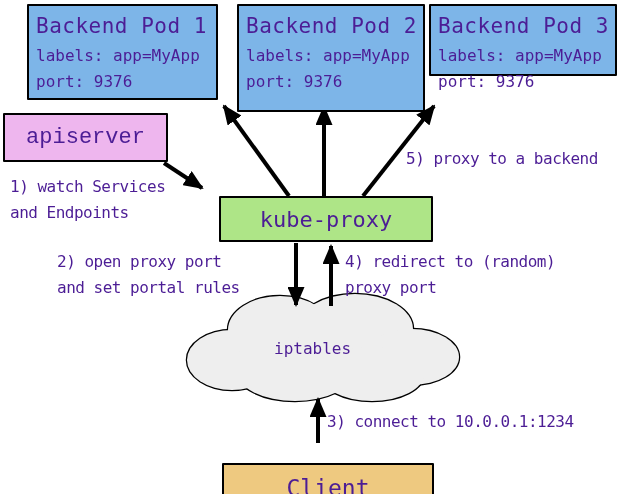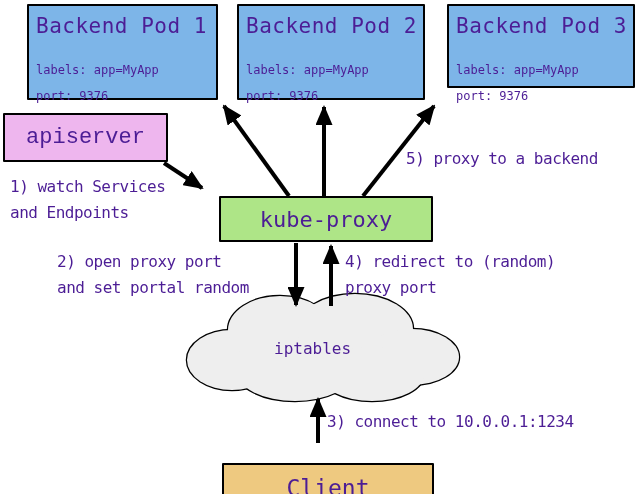--- a/index.html
+++ b/index.html
@@ -7,21 +7,21 @@
     position:relative; width:640px; height:494px; background:#ffffff;
     font-family:"DejaVu Sans Mono", monospace; color:#4c1d95; overflow:hidden;
   }
   .layer { position:absolute; left:0; top:0; width:640px; height:494px; }
   .box {
     position:absolute; box-sizing:border-box; border:2.5px solid #000;
     border-radius:1px; white-space:nowrap;
   }
   .pod { background:var(--pod-fill); padding:7px 0 0 7px; }
   .pod-title { font-size:21px; line-height:27px; letter-spacing:0.5px; }
-  .pod-meta { margin-top:17px; font-size:12px; line-height:26px; }
+  .pod-meta { margin-top:3px; font-size:16px; line-height:26px; }
   .center-box { display:flex; align-items:center; justify-content:center; }
   .apiserver { background:var(--apiserver-fill); font-size:22px; }
   .kubeproxy { background:var(--kube-proxy-fill); font-size:22px;margin-left:8px; }
   .client { background:var(--client-fill); font-size:23px; }
   .note {
     position:absolute; font-weight:normal; font-size:16px; line-height:26px;
     white-space:nowrap; letter-spacing:-0.5px;
   }
   .iptables-label {
     position:absolute; left:274px; top:340px; font-size:16px; line-height:18px;
@@ -71,29 +71,29 @@
   </svg>
 
   <div class="box pod" style="left:27px; top:4px; width:191px; height:96px;">
     <div class="pod-title">Backend Pod 1</div>
     <div class="pod-meta">
       <div>labels: app=MyApp</div>
       <div>port: 9376</div>
     </div>
   </div>
 
-  <div class="box pod" style="left:237px; top:4px; width:188px; height:96px;">
+  <div class="box pod" style="left:237px; top:4px; width:188px; height:108px;">
     <div class="pod-title">Backend Pod 2</div>
     <div class="pod-meta">
       <div>labels: app=MyApp</div>
       <div>port: 9376</div>
     </div>
   </div>
 
-  <div class="box pod" style="left:447px; top:4px; width:188px; height:84px;">
+  <div class="box pod" style="left:429px; top:4px; width:188px; height:72px;">
     <div class="pod-title">Backend Pod 3</div>
     <div class="pod-meta">
       <div>labels: app=MyApp</div>
       <div>port: 9376</div>
     </div>
   </div>
 
   <div class="box center-box apiserver" style="left:3px; top:113px; width:165px; height:49px;font-family:Liberation Mono, monospace;">
     <span>apiserver</span>
   </div>
@@ -108,21 +108,21 @@
 
   <div class="iptables-label">iptables</div>
 
   <div class="note" style="left:10px; top:174px;">
     <div>1) watch Services</div>
     <div>and Endpoints</div>
   </div>
 
   <div class="note" style="left:57px; top:249px;">
     <div>2) open proxy port</div>
-    <div>and set portal random</div>
+    <div>and set portal rules</div>
   </div>
 
   <div class="note" style="left:327px; top:409px;">
     <div>3) connect to 10.0.0.1:1234</div>
   </div>
 
   <div class="note" style="left:345px; top:249px;">
     <div>4) redirect to (random)</div>
     <div>proxy port</div>
   </div>

